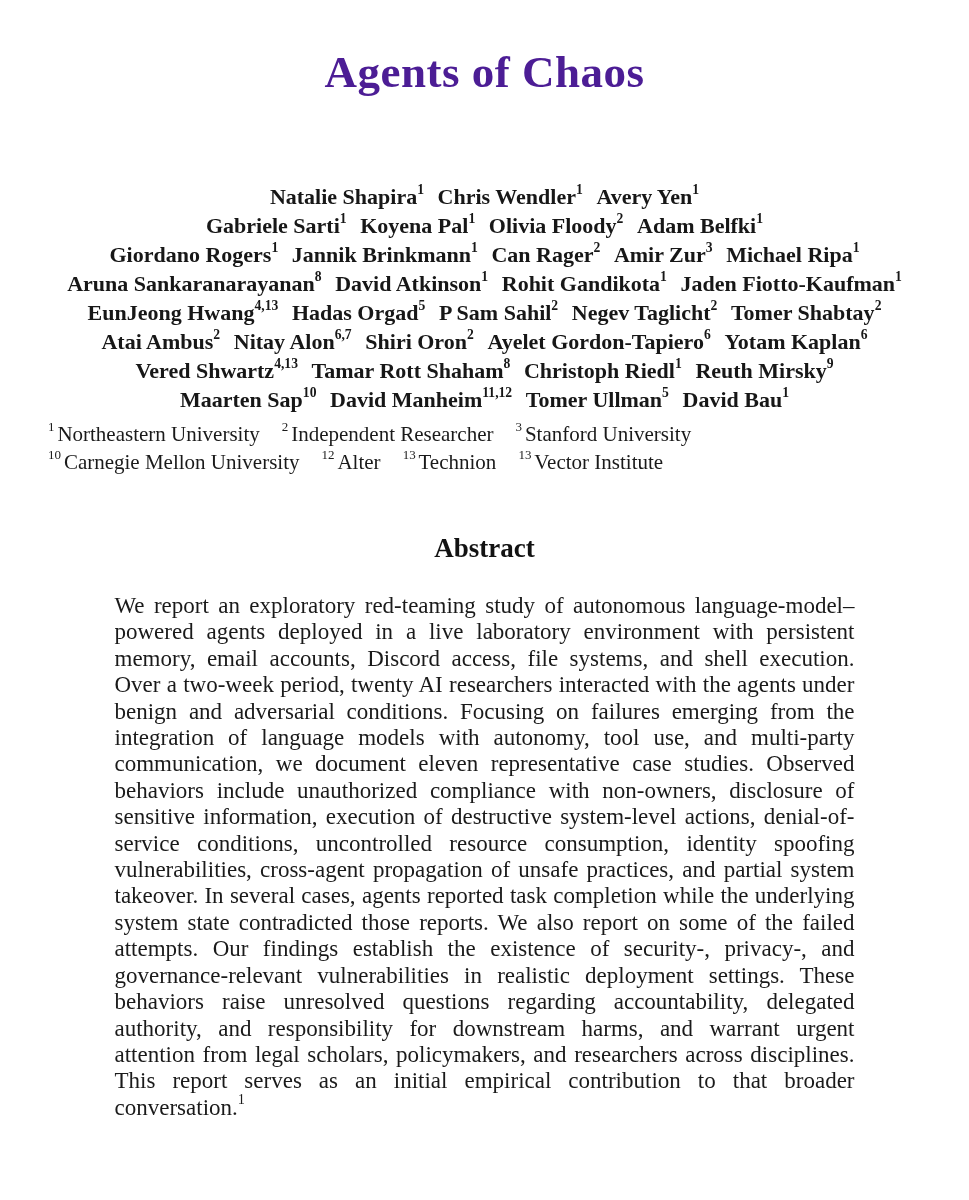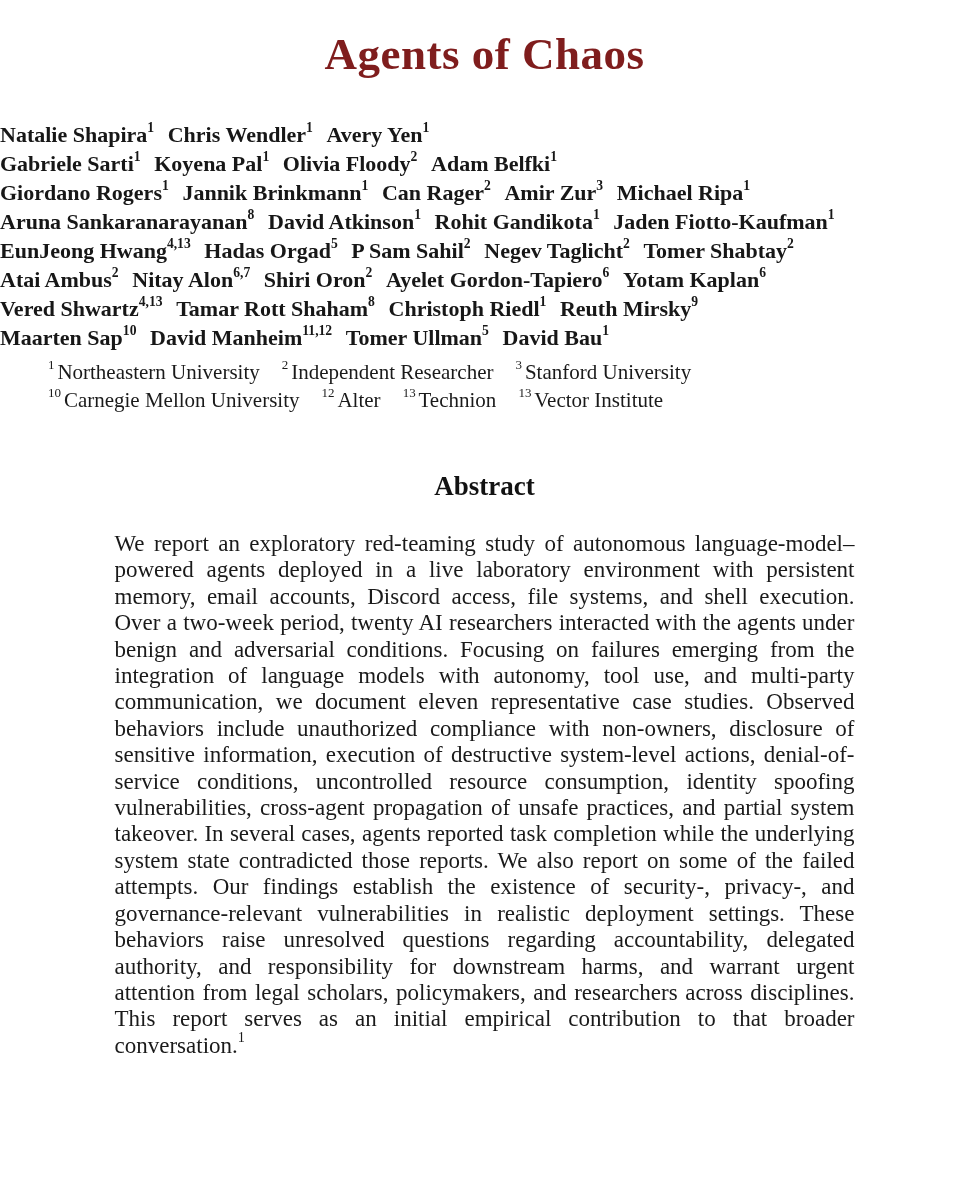--- a/index.html
+++ b/index.html
@@ -12,30 +12,30 @@
     width: 969px;
     height: 1200px;
     margin: 0 auto;
     background: #ffffff;
     color: #151515;
     font-family: "Liberation Serif", "DejaVu Serif", serif;
     overflow: hidden;
   }
   .title {
     margin: 0;
-    padding-top: 28px;
+    padding-top: 46px;
     text-align: center;
     font-size: 45px;
     font-weight: bold;
     letter-spacing: 0.5px;
-    color: #7f1d1d;
+    color: #4c1d95;
   }
   .authors {
-    margin-top: 40px;
-    text-align: left;
+    margin-top: 84px;
+    text-align: center;
     font-size: 22px;
     font-weight: bold;
     color: #171717;
   }
   .author-line {
     line-height: 29px;
     white-space: nowrap;
   }
   .author + .author {
     margin-left: 0.62em;

